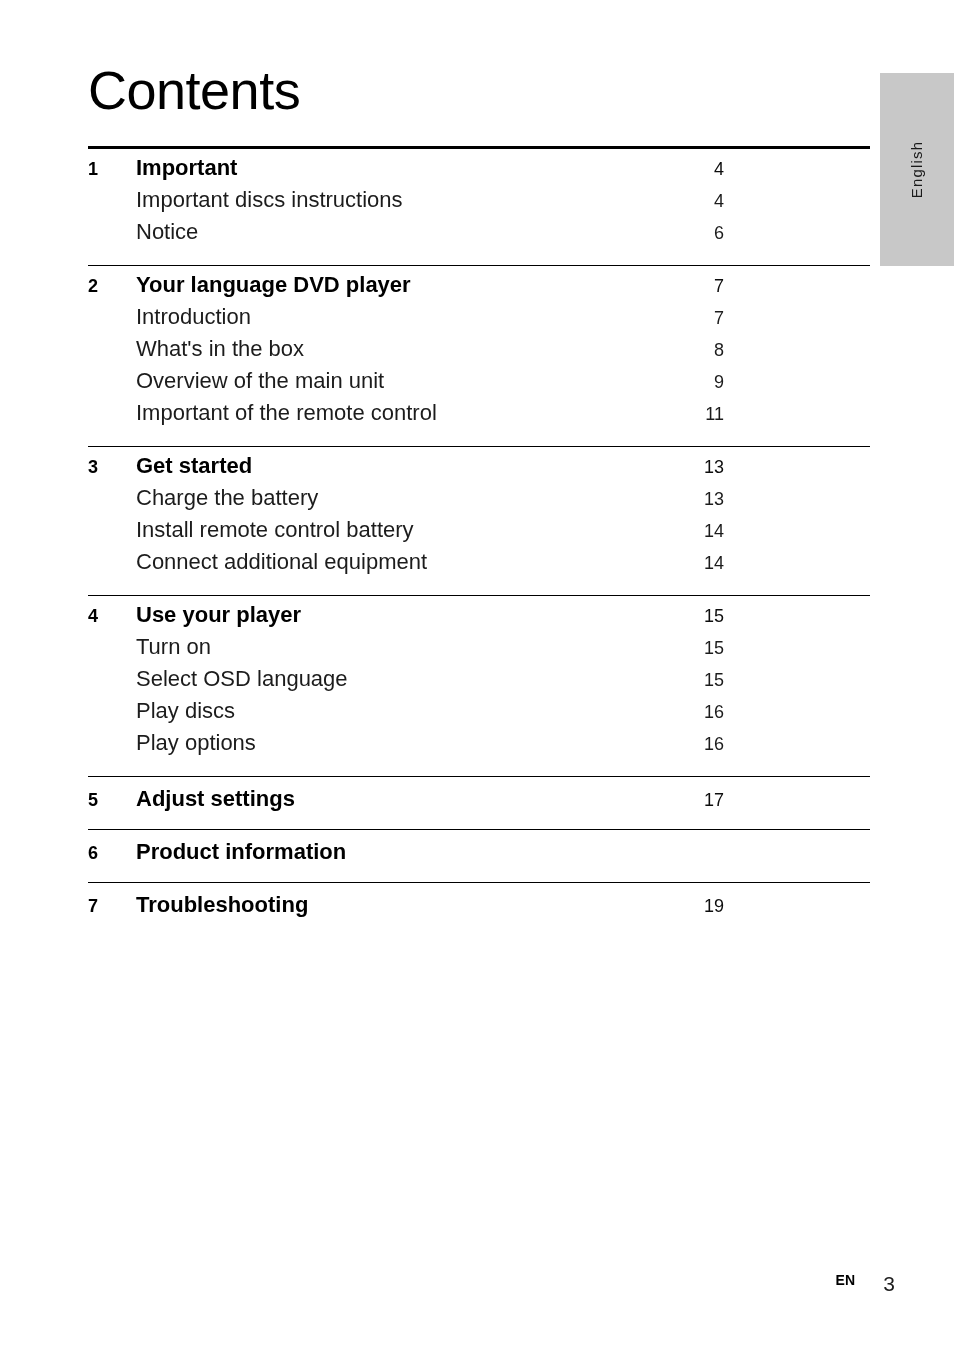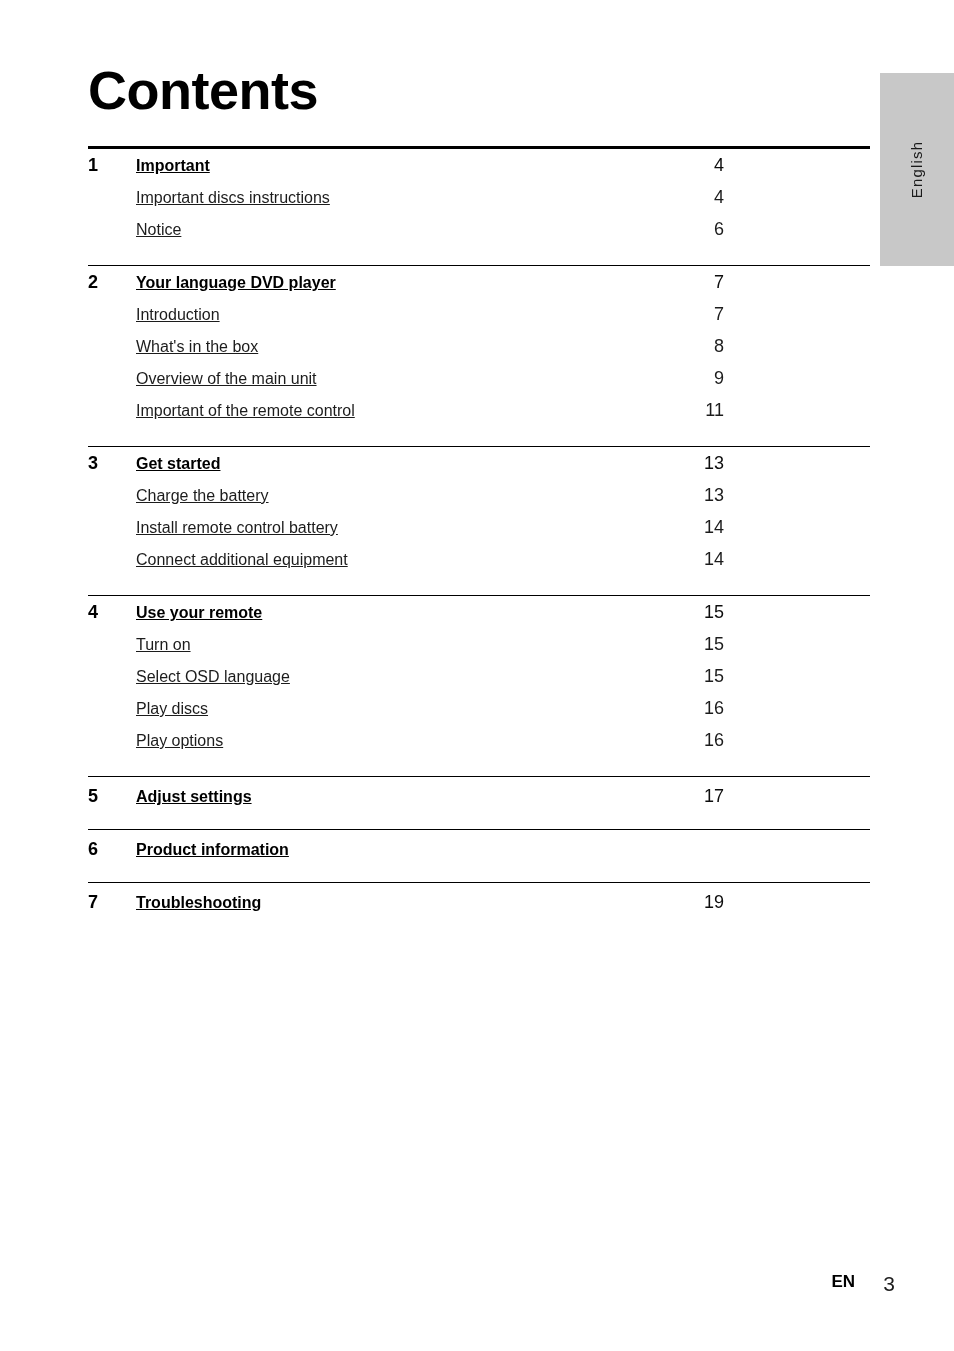--- a/index.html
+++ b/index.html
@@ -45,21 +45,21 @@
   
   .page {
     position: absolute;
     left: 88px;
     top: 0;
     width: 782px;
   }
 
   .page-title {
     font-size: 54px;
-    font-weight: 700;
+    font-weight: 400;
     letter-spacing: -0.5px;
     line-height: 1;
     margin: 0;
     padding-top: 63px;
     padding-bottom: 0;
     color: #000000;
     font-stretch: normal;
   }
 
   .rule-top {
@@ -84,24 +84,23 @@
   }
   .toc-num {
     width: 48px;
     flex: 0 0 48px;
     font-size: 18px;
     font-weight: 700;
     color: #000000;
   }
   .toc-label {
     flex: 1 1 auto;
-    font-size: 16px;
+    font-size: 22px;
     color: #1c1c1c;
     font-weight: 400;
-    text-decoration: underline;
   }
   .toc-row.is-heading .toc-label {
     font-weight: 700;
     color: #000000;
   }
   .toc-page {
     flex: 0 0 auto;
     width: 190px;
     text-align: right;
     padding-right: 146px;
@@ -124,21 +123,21 @@
     position: absolute;
     left: 0;
     top: 1272px;
     width: 954px;
     height: 30px;
   }
   .footer-en {
     position: absolute;
     right: 99px;
     top: 0;
-    font-size: 17px;
+    font-size: 14px;
     font-weight: 700;
     color: #000000;
   }
   .footer-pageno {
     position: absolute;
     right: 59px;
     top: 0;
     font-size: 21px;
     font-weight: 400;
     color: #1c1c1c;
@@ -223,21 +222,21 @@
         <div class="toc-row">
           <span class="toc-num"></span>
           <span class="toc-label">Connect additional equipment</span>
           <span class="toc-page">14</span>
         </div>
       </div>
       <div class="rule"></div>
       <div class="toc-section">
         <div class="toc-row is-heading">
           <span class="toc-num">4</span>
-          <span class="toc-label">Use your remote</span>
+          <span class="toc-label">Use your player</span>
           <span class="toc-page">15</span>
         </div>
         <div class="toc-row">
           <span class="toc-num"></span>
           <span class="toc-label">Turn on</span>
           <span class="toc-page">15</span>
         </div>
         <div class="toc-row">
           <span class="toc-num"></span>
           <span class="toc-label">Select OSD language</span>

